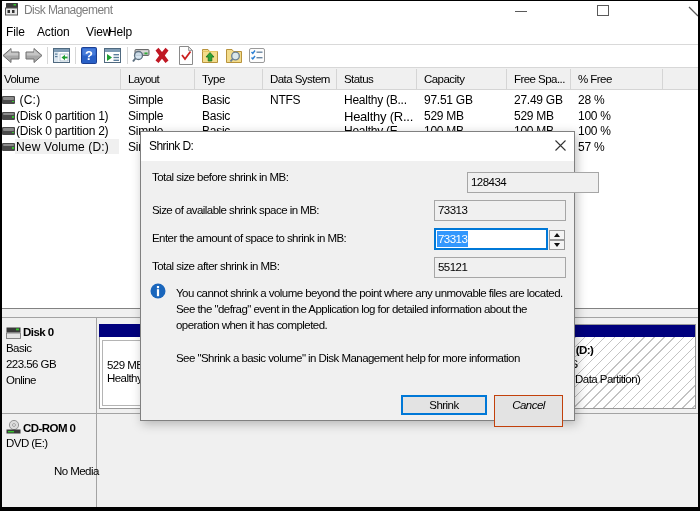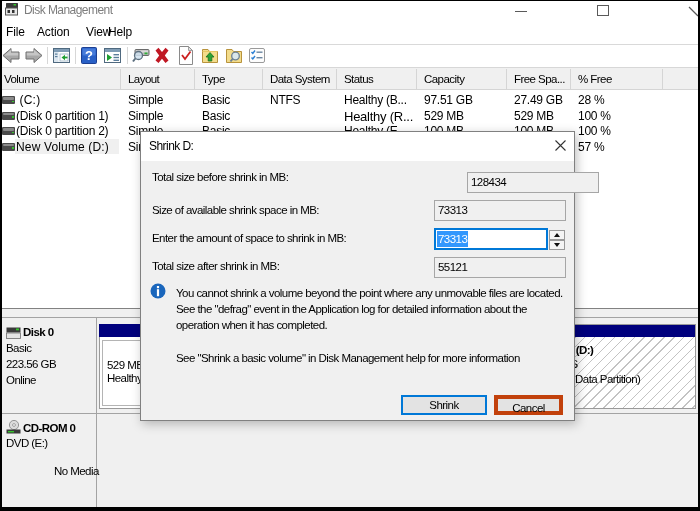--- a/index.html
+++ b/index.html
@@ -254,18 +254,18 @@
 
 <svg class="abs" style="left:150px;top:283px;" width="16" height="16" viewBox="0 0 16 16">
  <circle cx="8" cy="8" r="7.5" fill="#1a66bc"></circle>
  <rect x="6.9" y="3" width="2.2" height="2.2" fill="#fff"></rect>
  <rect x="6.9" y="6.2" width="2.2" height="7" fill="#fff"></rect>
 </svg>
 <div class="t" style="left:176px;top:285px;line-height:16px;" id="infotext">You cannot shrink a volume beyond the point where any unmovable files are located.<br>See the "defrag" event in the Application log for detailed information about the<br>operation when it has completed.</div>
 <div class="t cy" style="left:176px;top:359px;">See "Shrink a basic volume" in Disk Management help for more information</div>
 
 <div class="abs" style="left:401px;top:395px;width:86px;height:20px;background:#e3e3e3;border:2px solid #0078d7;text-align:center;font-size:11.5px;letter-spacing:-0.55px;line-height:16px;">Shrink</div>
-<div class="abs" style="left:494px;top:395px;width:69px;height:20px;background:#e3e3e3;border:4px solid #c2410c;text-align:center;font-size:11.5px;letter-spacing:-0.55px;line-height:18px;">Cancel</div>
+<div class="abs" style="left:494px;top:395px;width:69px;height:32px;background:#e3e3e3;border:1px solid #c2410c;text-align:center;font-size:11.5px;letter-spacing:-0.55px;line-height:18px;font-style:italic;">Cancel</div>
 
 <div class="abs" style="left:0;top:0;width:2px;height:511px;background:#000;"></div>
 <div class="abs" style="left:698px;top:0;width:2px;height:511px;background:#000;"></div>
 <div class="abs" style="left:0;top:0;width:700px;height:1px;background:#000;"></div>
 <div class="abs" style="left:0;top:507px;width:700px;height:4px;background:#000;"></div>
 
 </body></html>

